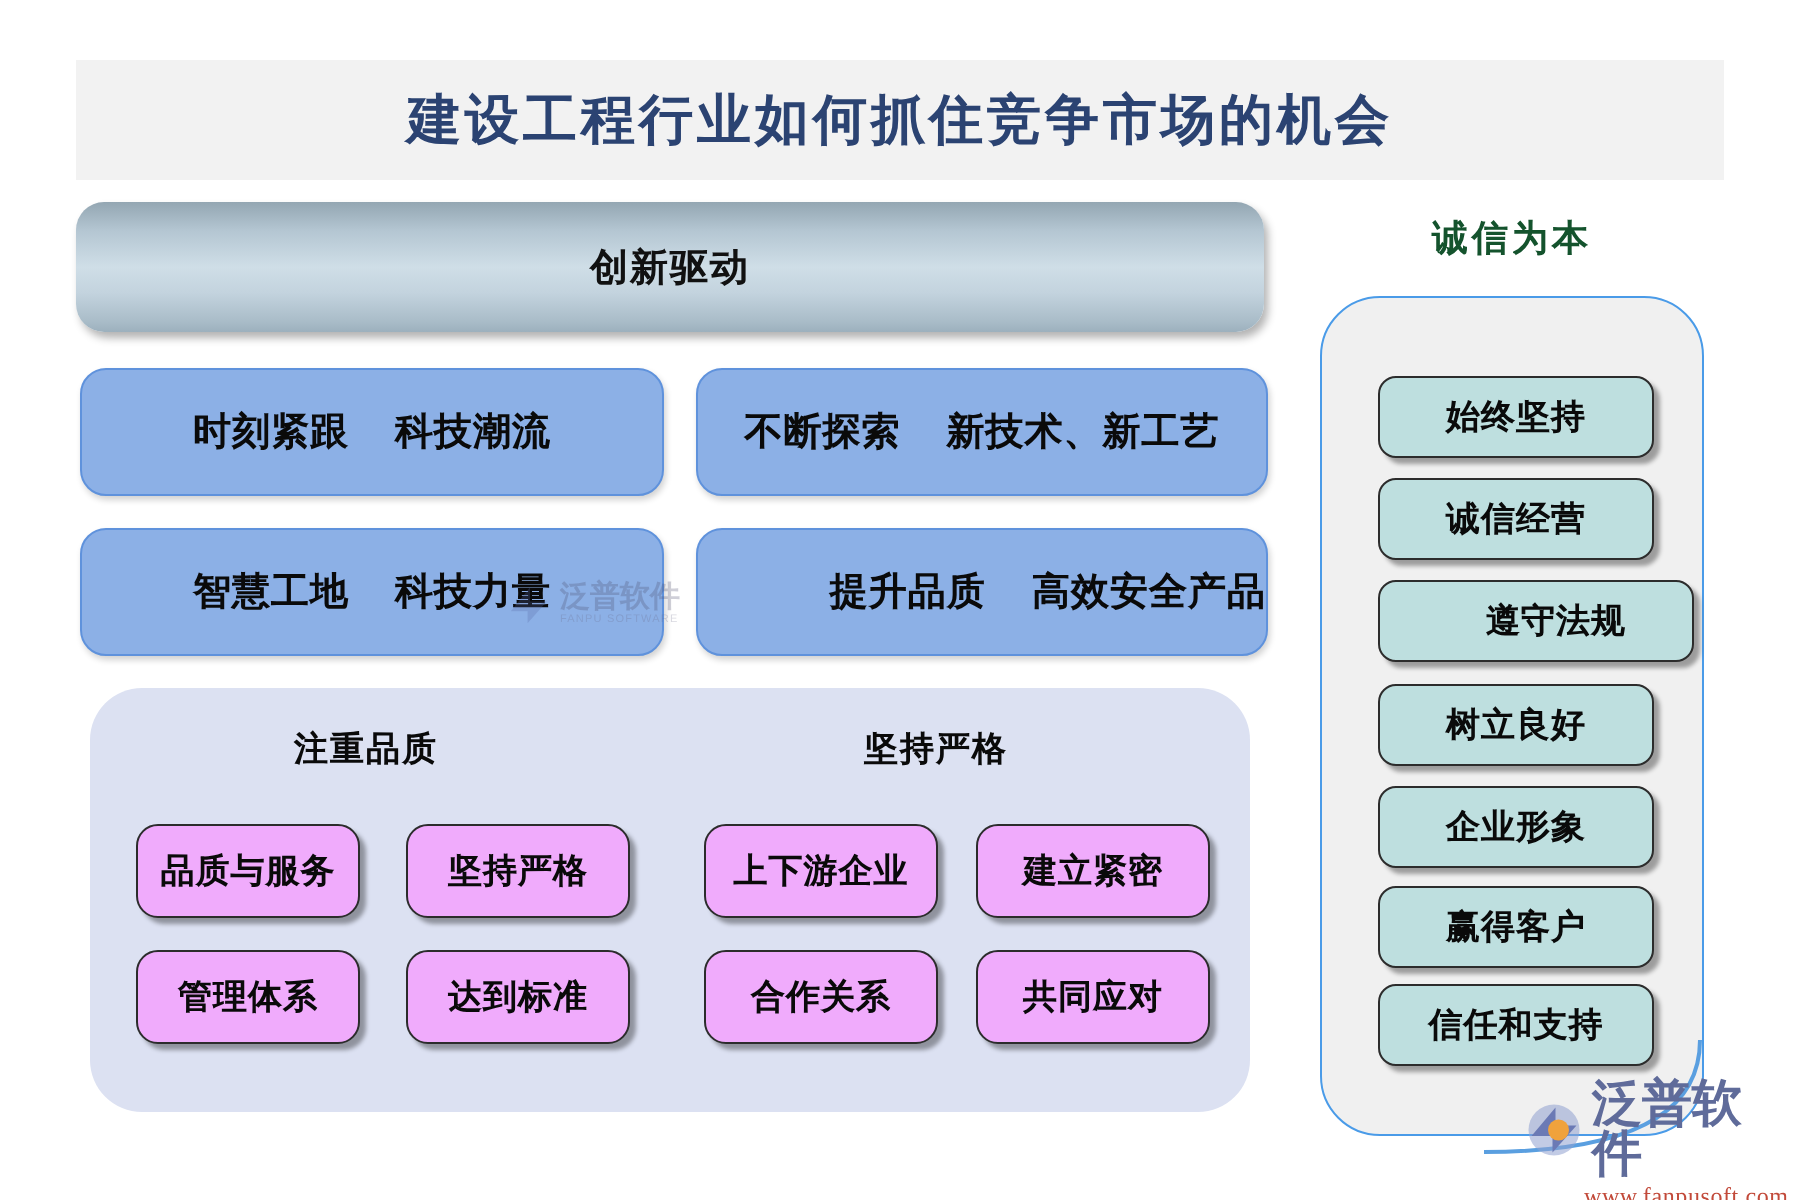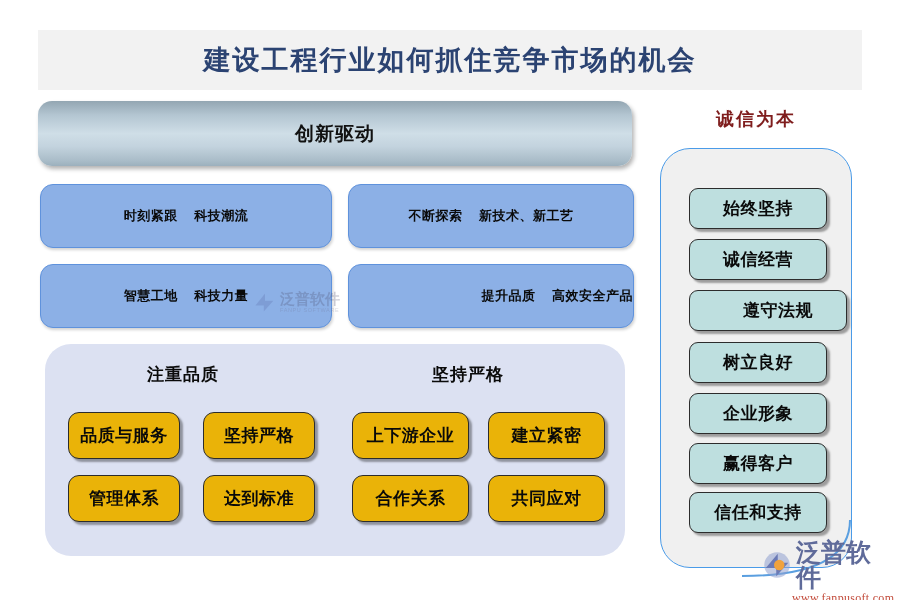--- a/index.html
+++ b/index.html
@@ -73,21 +73,21 @@
     position: absolute;
     border-radius: 13px;
     background: #8cb0e6;
     border: 1px solid #5f92dc;
     display: flex;
     align-items: center;
     justify-content: center;
     box-shadow: 1px 2px 3px rgba(0,0,0,0.18);
   }
   .blue-box .bx-label {
-    font-size: 13px;
+    font-size: 19px;
     font-weight: bold;
     color: #0a0a0a;
     white-space: pre;
     letter-spacing: 0.5px;
   }
 
   #blue-1 { left: 40px;  top: 184px; width: 290px; height: 62px; }
   #blue-2 { left: 348px; top: 184px; width: 284px; height: 62px; }
   #blue-3 { left: 40px;  top: 264px; width: 290px; height: 62px; }
   #blue-4 { left: 348px; top: 264px; width: 284px; height: 62px; justify-content: flex-end; }
@@ -108,21 +108,21 @@
     font-weight: bold;
     color: #0a0a0a;
     letter-spacing: 1px;
   }
   #heading-quality { left: 147px; top: 363px; }
   #heading-coop    { left: 432px; top: 363px; }
 
   .mint-box {
     position: absolute;
     border-radius: 11px;
-    background: #eab308;
+    background: #f0abfc;
     border: 1.6px solid #2c2c2c;
     display: flex;
     align-items: center;
     justify-content: center;
     box-shadow: 3px 3px 2px rgba(0,0,0,0.35);
   }
   .mint-box .mb-label {
     font-size: 17px;
     font-weight: bold;
     color: #0a0a0a;
@@ -143,21 +143,21 @@
 
   
   #integrity-heading {
     position: absolute;
     left: 652px;
     top: 107px;
     width: 208px;
     text-align: center;
     font-size: 18px;
     font-weight: bold;
-    color: #7f1d1d;
+    color: #14532d;
     letter-spacing: 2px;
   }
   .integrity-panel {
     position: absolute;
     left: 660px;
     top: 148px;
     width: 192px;
     height: 420px;
     background: #f0f0f0;
     border: 1.6px solid #4a9be8;

